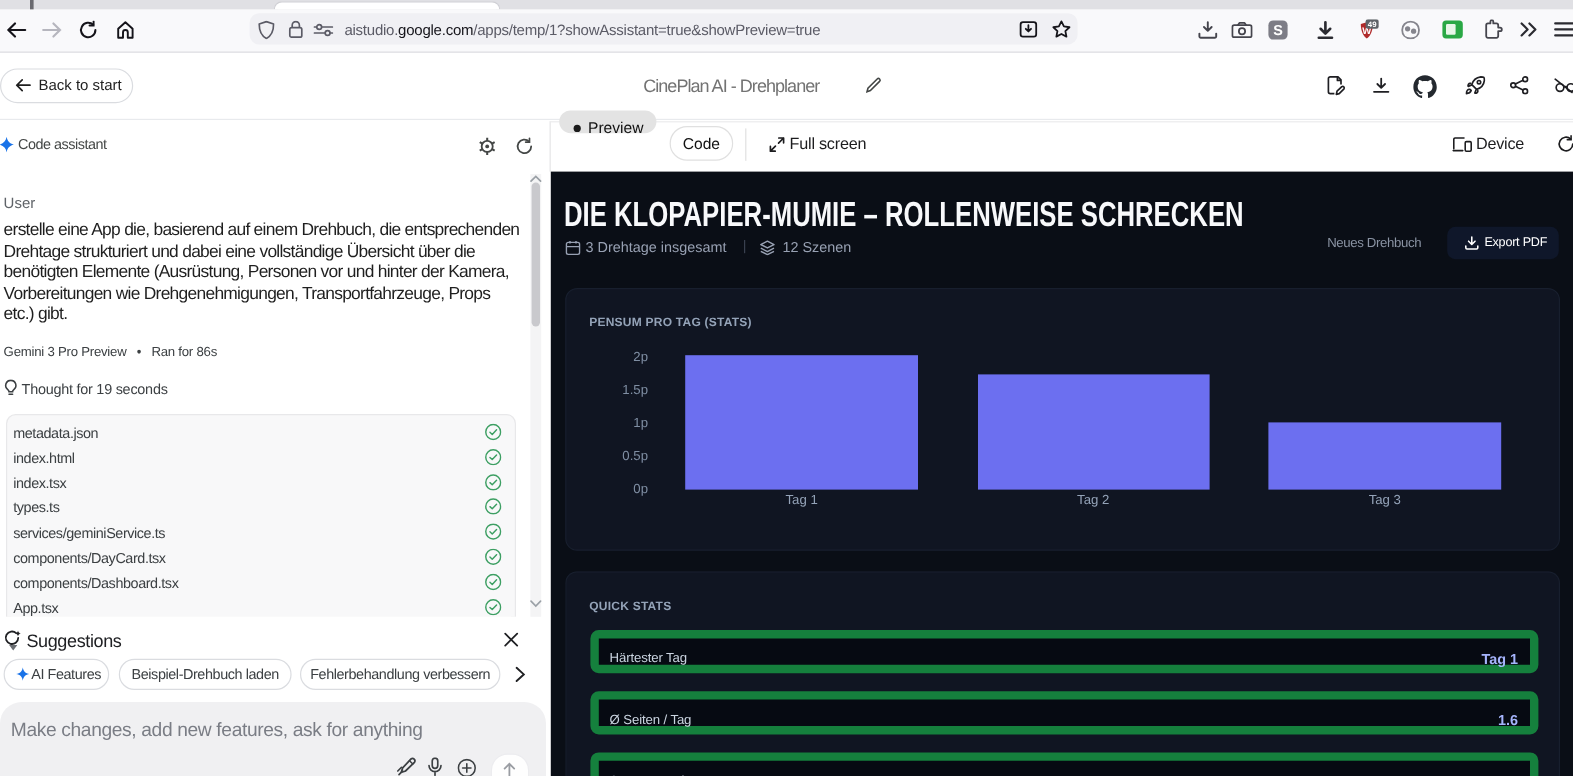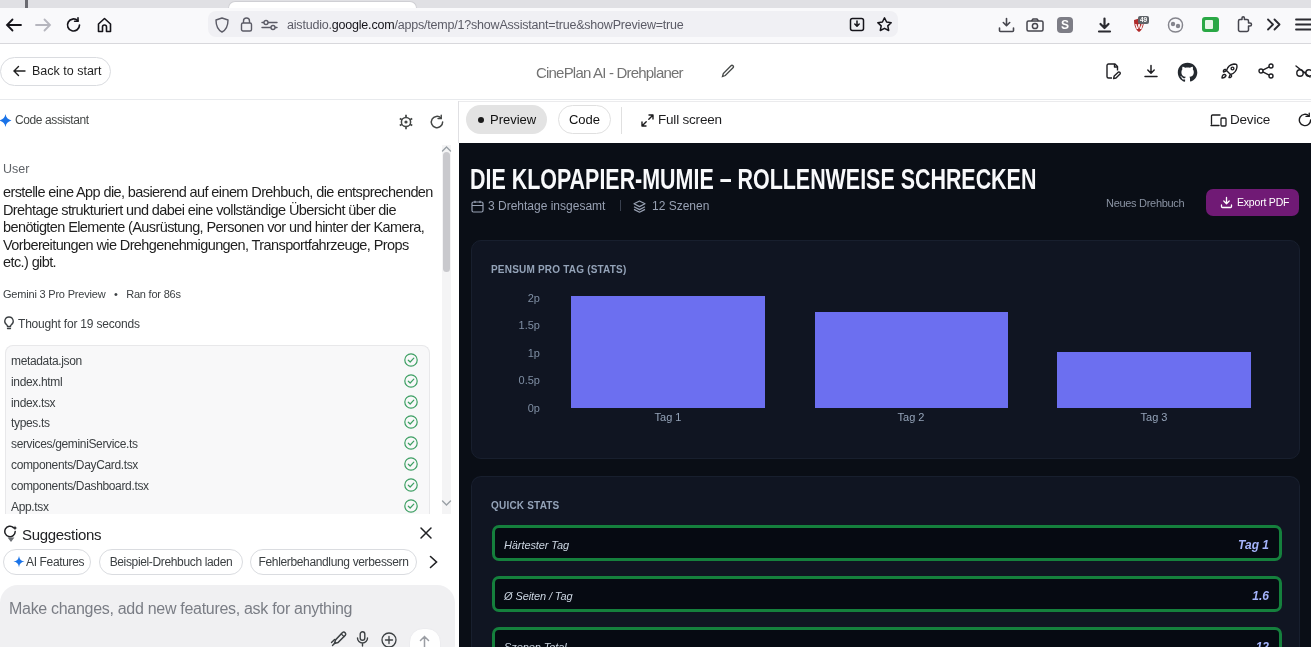--- a/index.html
+++ b/index.html
@@ -35,42 +35,42 @@
 #sbthumb { position:absolute; left:443px; top:152px; width:7px; height:120px; background:#c9c9cd; border-radius:4px; }
 #sugg-title { position:absolute; left:22px; top:526px; font-size:15px; letter-spacing:-0.3px; color:#202124; }
 .chip { position:absolute; top:549px; height:26px; border:1px solid #dadce0; border-radius:14px; background:#fff; font-size:12px; letter-spacing:-0.35px; color:#3c4043; line-height:24px; text-align:center; }
 #inputbox { position:absolute; left:0px; top:585px; width:455px; height:80px; background:#f0f0f2; border-radius:18px; }
 #placeholder { position:absolute; left:9px; top:600px; font-size:16px; letter-spacing:-0.3px; color:#7a7d85; }
 #upbtn { position:absolute; left:409px; top:628px; width:32px; height:37px; border-radius:14px; background:#fefefe; border:1px solid #ececef; }
 
 
 #divider { position:absolute; left:458px; top:101px; width:1px; height:42px; background:#e0e0e3; }
 #previewbar { position:absolute; left:459px; top:101px; width:852px; height:42px; background:#fff; border-top:1px solid #ebebed; }
-#pill-preview { position:absolute; left:466px; top:105px; width:81px; height:29px; background:#e3e3e3; border-radius:15px; }
+#pill-preview { position:absolute; left:466px; top:92px; width:81px; height:19px; background:#e3e3e3; border-radius:15px; }
 #pill-preview .dot { position:absolute; left:12px; top:12px; width:6px; height:6px; border-radius:50%; background:#1b1b1b; }
 #pill-preview .t { position:absolute; left:24px; top:7px; font-size:13px; color:#111; }
 #pill-code { position:absolute; left:558px; top:105px; width:53px; height:29px; background:#fff; border:1px solid #e0e0e0; border-radius:15px; font-size:13px; color:#111; line-height:27px; text-align:center; }
 #vdiv { position:absolute; left:621px; top:107px; width:1px; height:27px; background:#e0e0e0; }
 .tbtext { position:absolute; font-size:13.5px; letter-spacing:-0.2px; color:#1d1d1f; }
 
 
 #app { position:absolute; left:459px; top:143px; width:852px; height:504px; background:#0a0e16; }
 #dtitle { position:absolute; left:470px; top:163px; font-size:29px; font-weight:bold; color:#f8f9fb; white-space:pre; transform:scaleX(0.739); transform-origin:0 0; }
 #dmeta { position:absolute; left:488px; top:199px; font-size:12px; color:#98a1b3; }
 #dmeta2 { position:absolute; left:652px; top:199px; font-size:12px; color:#98a1b3; }
 #msep { position:absolute; left:620px; top:200px; width:1px; height:11px; background:#39404f; }
 #neues { position:absolute; left:1106px; top:197px; font-size:11px; letter-spacing:-0.3px; color:#8a93a3; }
-#exportbtn { position:absolute; left:1206px; top:189px; width:93px; height:27px; background:#701a75; border-radius:7px; }
+#exportbtn { position:absolute; left:1206px; top:189px; width:93px; height:27px; background:#0f172a; border-radius:7px; }
 #exportbtn .t { position:absolute; left:31px; top:7px; font-size:10.5px; letter-spacing:-0.2px; color:#fff; }
 .dcard { position:absolute; left:471px; width:829px; background:#101522; border:1px solid #181f2e; border-radius:10px; }
 .dlabel { position:absolute; left:19px; font-size:10px; font-weight:bold; color:#94a3b8; letter-spacing:0.2px; }
 .ylabel { position:absolute; font-size:11px; color:#7f8ea3; text-align:right; width:40px; }
 .bar { position:absolute; background:#6c6ff0; }
 .xlabel { position:absolute; font-size:11px; color:#94a3b8; text-align:center; width:100px; }
-.srow { position:absolute; left:20px; width:790px; height:36px; background:#060a12; border:3px solid #15803d; border-radius:7px;font-style:italic; }
+.srow { position:absolute; left:20px; width:790px; height:36px; background:#060a12; border:7px solid #15803d; border-radius:7px; }
 .srow .sl { position:absolute; left:9px; top:11px; font-size:11px; letter-spacing:-0.1px; color:#cbd5e1; }
 .srow .sv { position:absolute; right:10px; top:10px; font-size:12px; font-weight:bold; color:#a5b4fc; }
 </style>
 </head>
 <body>
 <div id="root">
   <div id="tabstrip">
       <div id="tabmark"></div>
       <div id="tab"></div>
     </div>

